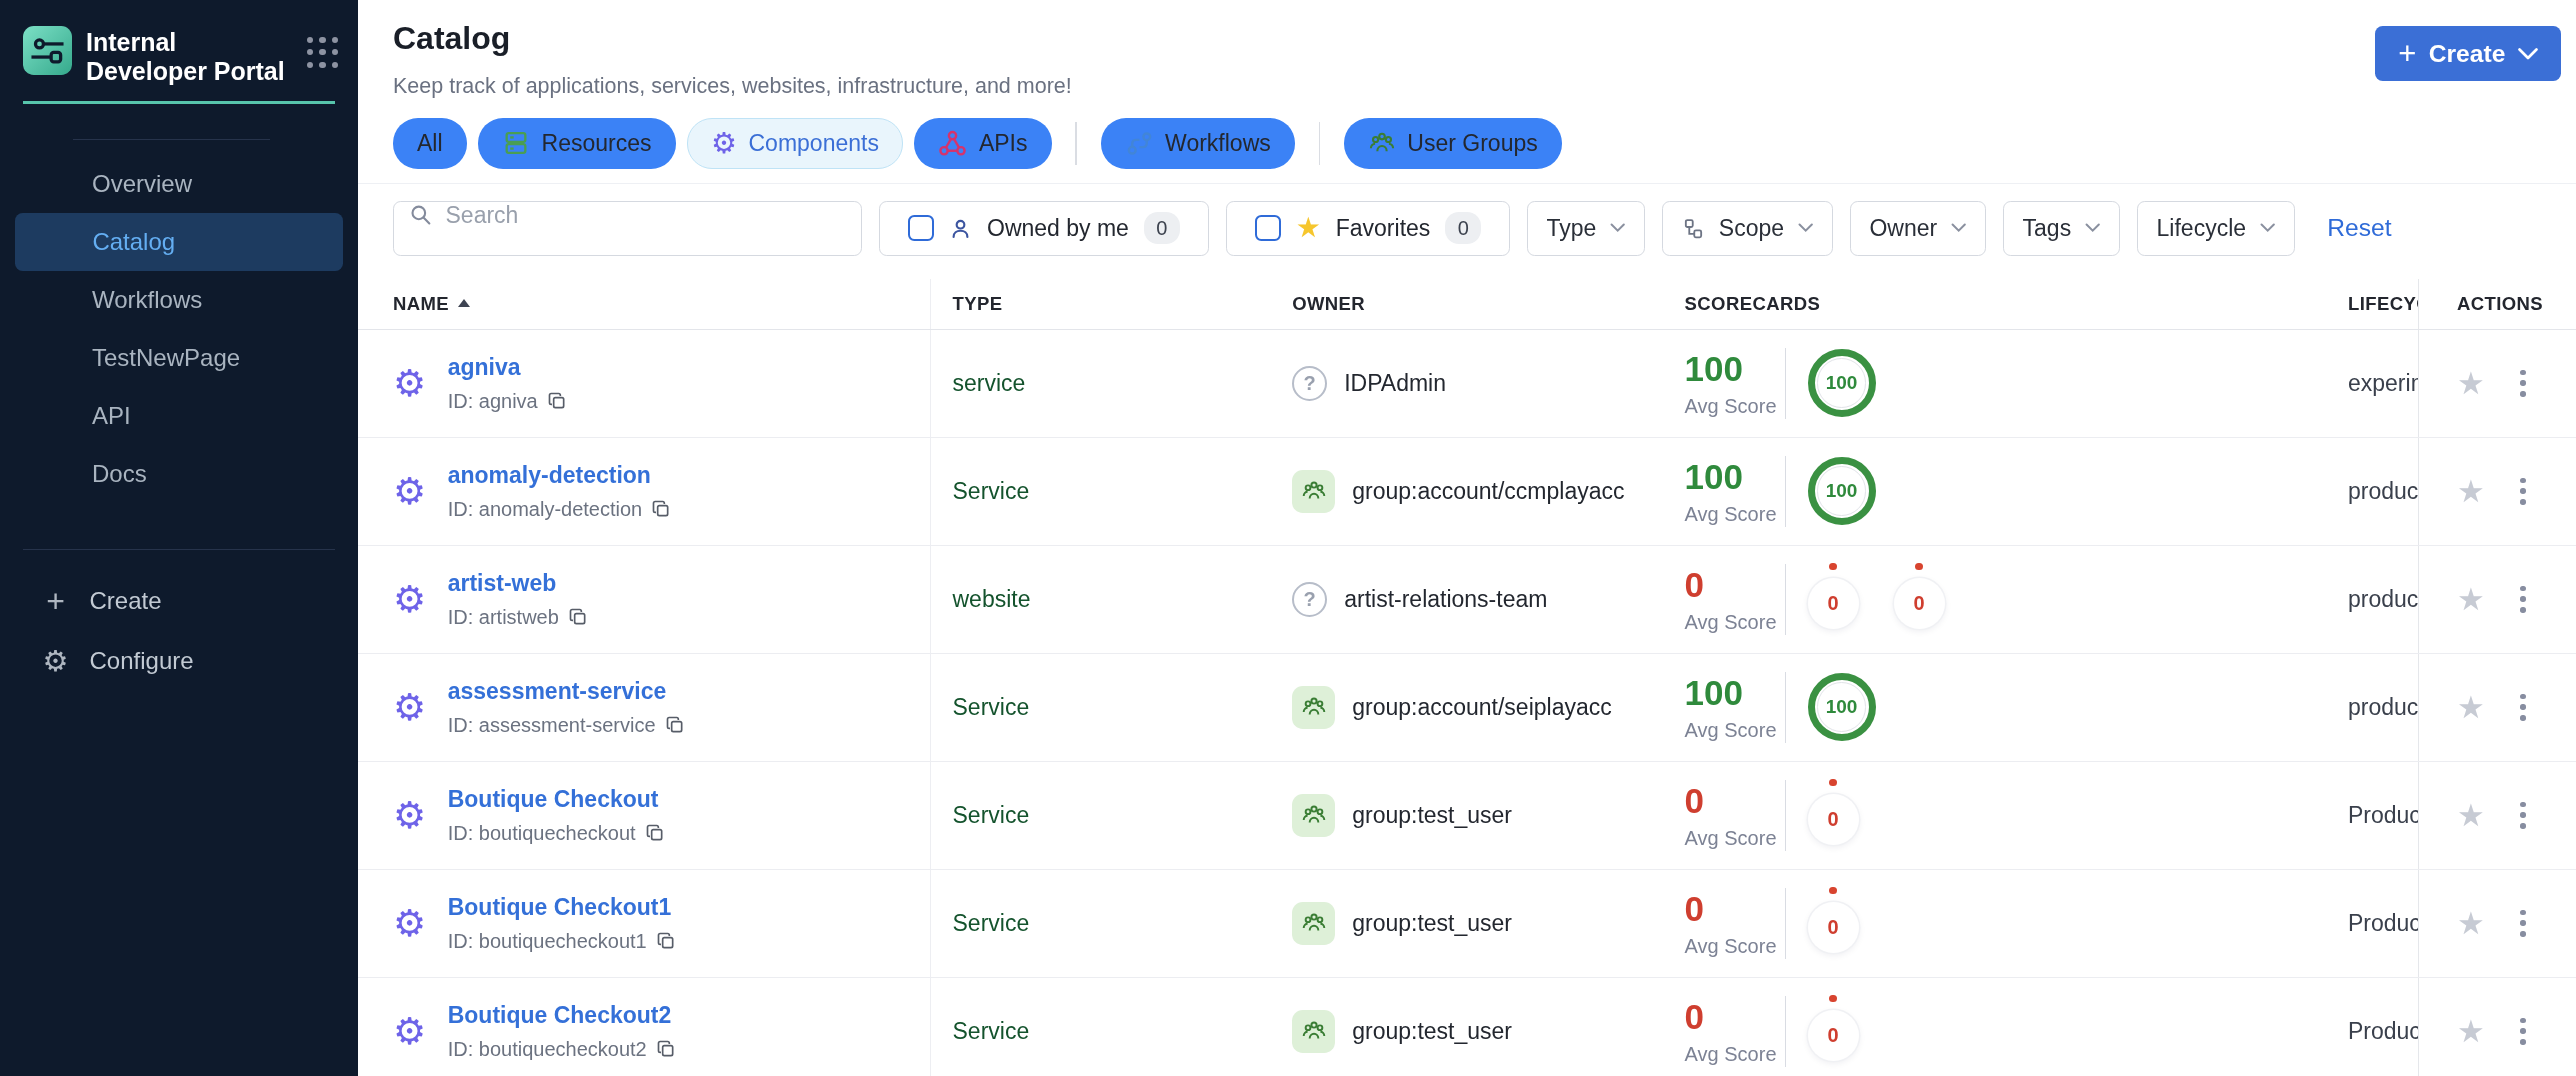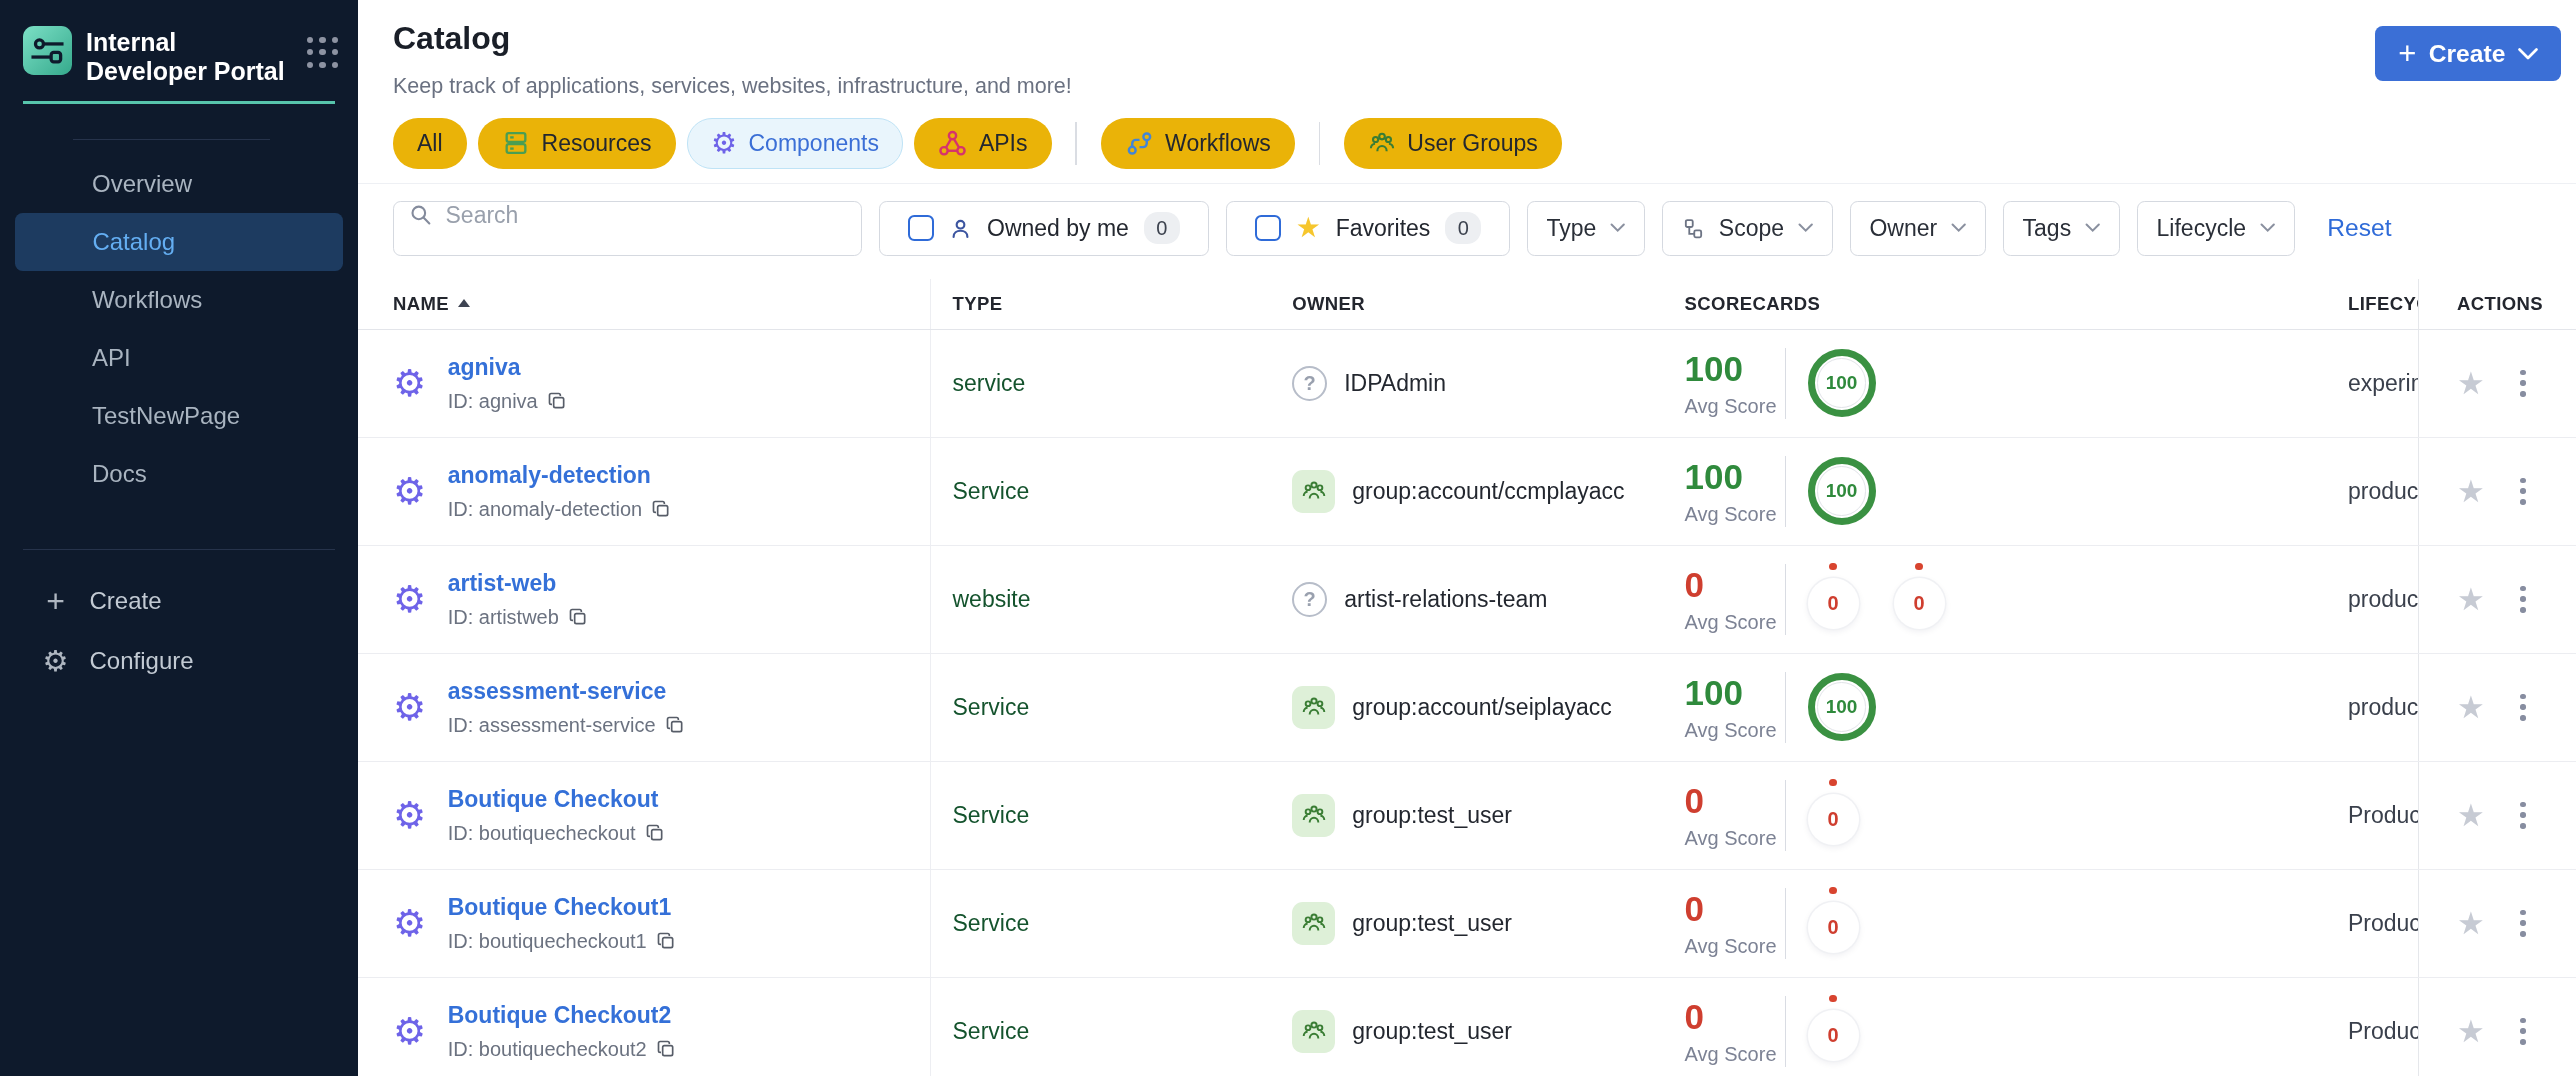--- a/index.html
+++ b/index.html
@@ -36,21 +36,21 @@
   .page-title { font-size:32px; font-weight:700; color:#1A1F28; }
   .page-sub { font-size:21.5px; color:#6A7181; margin-top:17px; }
   .create-btn { display:flex; align-items:center; gap:12.3px; background:#3B6FD6; color:#fff;
     border:none; border-radius:7.7px; height:55px; padding:0 23px; font-size:24.6px; font-weight:600;
     margin-top:6.2px; cursor:pointer; font-family:inherit; }
   .create-plus { font-size:31px; font-weight:400; }
 
   
   .tabs-row { display:flex; align-items:center; gap:11.5px; padding:18.5px 35px 14px 35px; border-bottom:1.5px solid #EEF0F4; }
   .tab { height:51px; display:flex; align-items:center; gap:11.5px; padding:0 23px; border-radius:25px;
-    background:#eab308; font-size:23px; color:#23272F; border:1.5px solid transparent; cursor:pointer; }
+    background:#3b82f6; font-size:23px; color:#23272F; border:1.5px solid transparent; cursor:pointer; }
   .tab.active { background:#E9F5FC; border-color:#BFE3F6; color:#3B6FD6; }
   .tab-divider { width:1.5px; height:43px; background:#DADDE3; margin:0 12.3px; }
   .tab-gear { font-size:29px; color:#6E63E8; }
 
   
   .filters-row { display:flex; align-items:center; gap:17px; padding:17px 35px 20px 35px; }
   .search-box { width:469px; height:55px; border:1.5px solid #D5D9E0; border-radius:7.7px;
     display:flex; align-items:flex-start; gap:12.3px; padding:0 15.4px; }
   .search-box input { border:none; outline:none; font-size:23px; color:#2A2F38; width:100%; font-family:inherit; }
   .search-box input::placeholder { color:#99A0AC; }
@@ -141,22 +141,22 @@
         <i></i>
         <i></i>
     </div>
   </div>
   <div class="teal-rule"></div>
   <div class="nav-divider top"></div>
   <nav id="sidebar-nav">
       <div class="nav-item">Overview</div>
       <div class="nav-item active">Catalog</div>
       <div class="nav-item">Workflows</div>
+      <div class="nav-item">TestNewPage</div>
       <div class="nav-item">API</div>
-      <div class="nav-item">TestNewPage</div>
       <div class="nav-item">Docs</div>
     </nav>
   <div class="nav-divider bottom"></div>
   <div class="sidebar-footer">
     <div class="footer-item">
       <span class="plus-ic">+</span>
       <span>Create</span>
     </div>
     <div class="footer-item">
       <span class="gear-ic glyph">⚙</span>

